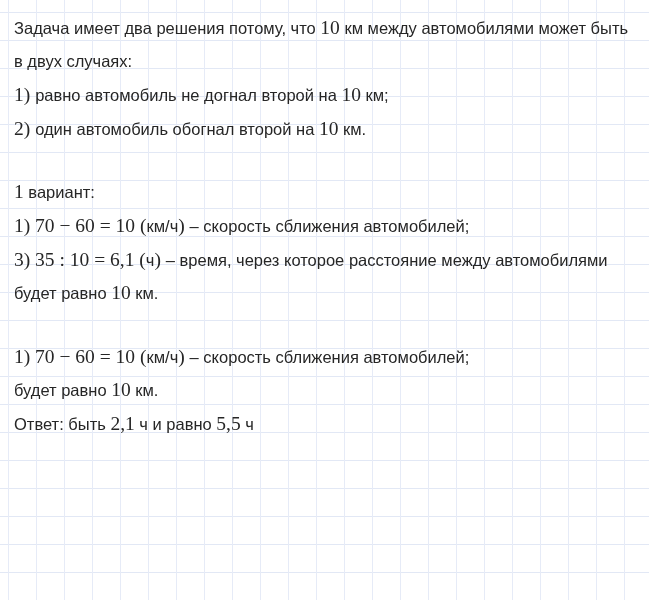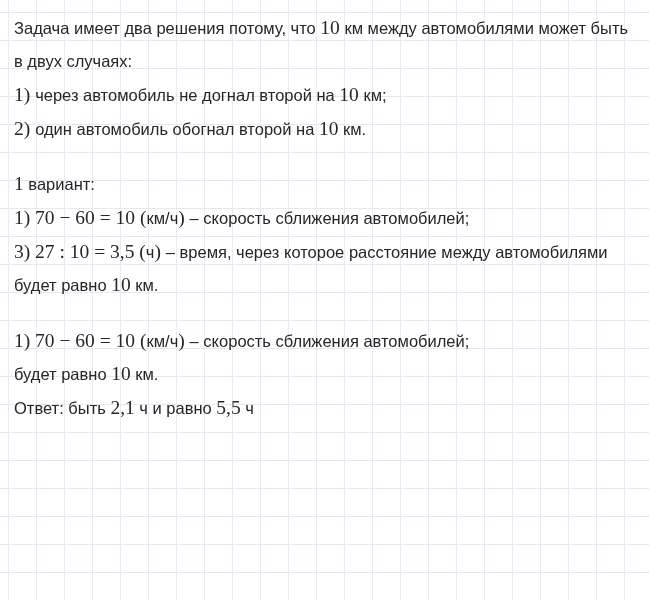--- a/index.html
+++ b/index.html
@@ -17,21 +17,21 @@
     background-size: 28px 28px;
     background-position: 8px 12px;
     font-family: "Liberation Sans", "DejaVu Sans", sans-serif;
     font-size: 16.5px;
     color: var(--text-color, #262626);
   }
   .content {
     padding: 11px 21px 0 14px;
   }
   .block + .block {
-    margin-top: 22px; 
+    margin-top: 30px; 
   }
   .line {
     height: 33.6px;
     line-height: 33.6px;
     white-space: pre;
   }
   .seg-plain {
     font-family: "Liberation Sans", "DejaVu Sans", sans-serif;
   }
   .seg-math {
@@ -39,27 +39,27 @@
     font-size: 19.5px;
   }
 </style>
 </head>
 <body style="--paper-bg: #ffffff; --grid-v: #e6ebf7; --grid-h: #e2e8f5; --text-color: #262626;">
 
 <div class="content">
     <div class="block">
       <div class="line"><span class="seg-plain">Задача имеет два решения потому, что </span><span class="seg-math">10</span><span class="seg-plain"> км между автомобилями может быть</span></div>
       <div class="line"><span class="seg-plain">в двух случаях:</span></div>
-      <div class="line"><span class="seg-math">1) </span><span class="seg-plain">через автомобиль не догнал второй на </span><span class="seg-math">10</span><span class="seg-plain"> км;</span></div>
+      <div class="line"><span class="seg-math">1) </span><span class="seg-plain">равно автомобиль не догнал второй на </span><span class="seg-math">10</span><span class="seg-plain"> км;</span></div>
       <div class="line"><span class="seg-math">2) </span><span class="seg-plain">один автомобиль обогнал второй на </span><span class="seg-math">10</span><span class="seg-plain"> км.</span></div>
     </div>
     <div class="block">
       <div class="line"><span class="seg-math">1</span><span class="seg-plain"> вариант:</span></div>
       <div class="line"><span class="seg-math">1) 70 − 60 = 10 (</span><span class="seg-plain">км/ч</span><span class="seg-math">) </span><span class="seg-plain">– скорость сближения автомобилей;</span></div>
-      <div class="line"><span class="seg-math">3) 27 : 10 = 3,5 (</span><span class="seg-plain">ч</span><span class="seg-math">) </span><span class="seg-plain">– время, через которое расстояние между автомобилями</span></div>
+      <div class="line"><span class="seg-math">3) 35 : 10 = 6,1 (</span><span class="seg-plain">ч</span><span class="seg-math">) </span><span class="seg-plain">– время, через которое расстояние между автомобилями</span></div>
       <div class="line"><span class="seg-plain">будет равно </span><span class="seg-math">10</span><span class="seg-plain"> км.</span></div>
     </div>
     <div class="block">
       <div class="line"><span class="seg-math">1) 70 − 60 = 10 (</span><span class="seg-plain">км/ч</span><span class="seg-math">) </span><span class="seg-plain">– скорость сближения автомобилей;</span></div>
       <div class="line"><span class="seg-plain">будет равно </span><span class="seg-math">10</span><span class="seg-plain"> км.</span></div>
       <div class="line"><span class="seg-plain">Ответ: быть </span><span class="seg-math">2,1</span><span class="seg-plain"> ч и равно </span><span class="seg-math">5,5</span><span class="seg-plain"> ч</span></div>
     </div>
   </div>
 
 </body></html>

